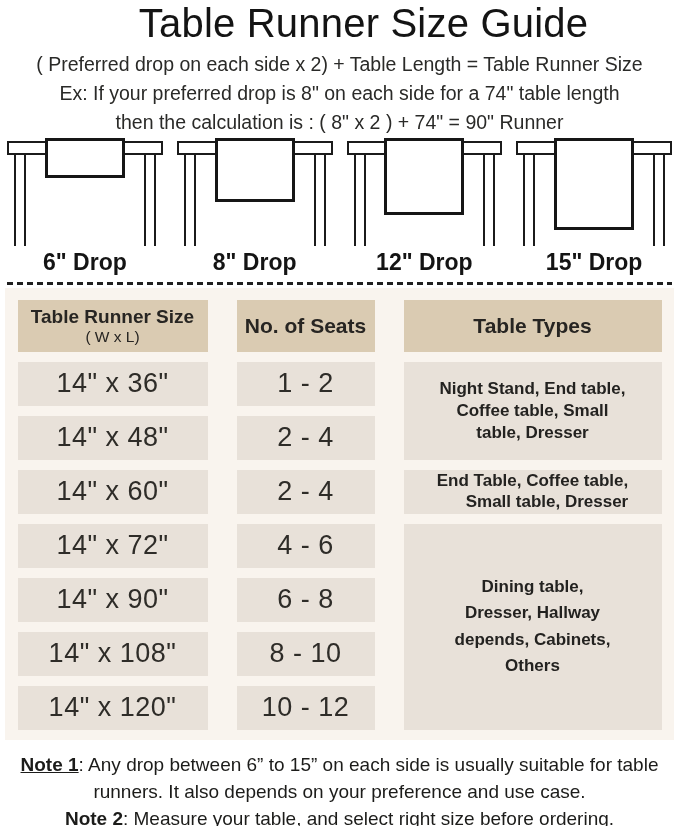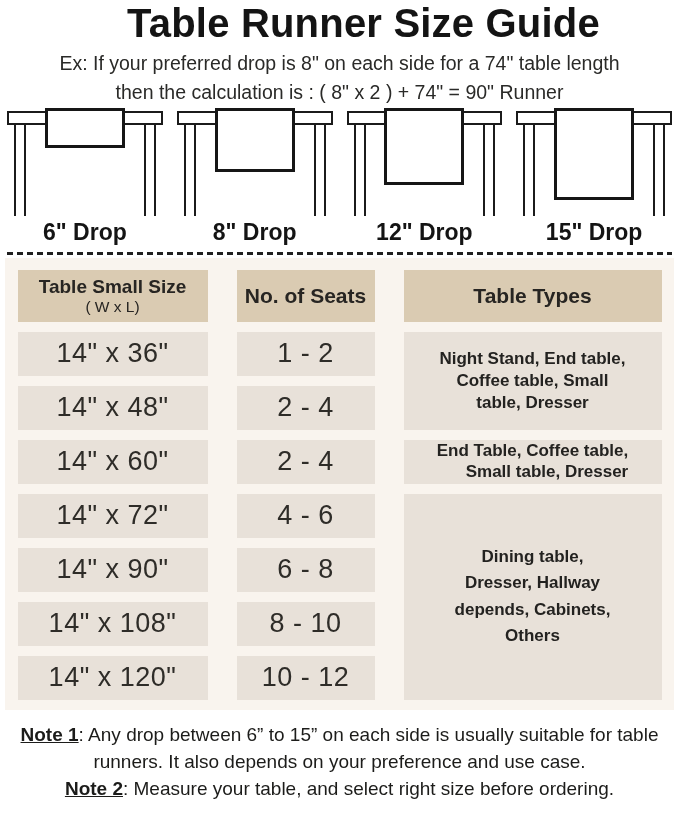--- a/index.html
+++ b/index.html
@@ -1,21 +1,21 @@
 <!DOCTYPE html>
 <html><head>
 <meta charset="utf-8">
 <style>
   * { margin: 0; padding: 0; box-sizing: border-box; }
   html, body { width: 679px; height: 826px; background: #ffffff; overflow: hidden; }
   body { font-family: "Liberation Sans", sans-serif; color: #1d1d1b; }
 
   
   .header { text-align: center; padding-top: 1px; }
-  .title { font-size: 40px; font-weight: 700; letter-spacing: 0.2px; color: #141414; line-height: 1.12; padding-left: 48px; }
+  .title { font-size: 40px; font-weight: 400; letter-spacing: 0.2px; color: #141414; line-height: 1.12; padding-left: 48px; }
   .formula { font-size: 19.5px; color: #2a2a28; margin-top: 7px; white-space: nowrap; }
   .example-line { font-size: 19.5px; color: #2a2a28; margin-top: 6px; white-space: nowrap; }
 
   
   .diagrams { display: flex; margin-top: 4px; height: 108px; }
   .diagram { position: relative; flex: 1 1 0; }
   .tabletop {
     position: absolute; left: 7px; right: 7px; top: 3px; height: 14px;
     background: #ffffff; border: 2.5px solid #1b1b1b; z-index: 1;
   }
@@ -69,20 +69,21 @@
 
   
   .notes { margin-top: 12px; padding: 0 2px; text-align: center; font-size: 19px; line-height: 1.42; color: #1c1c1a; }
   .note b { font-weight: 700; text-decoration: underline; }
 </style>
 </head>
 <body>
 
 <div class="header">
   <div class="title">Table Runner Size Guide</div>
+  <div class="formula">( Preferred drop on each side x 2) + Table Length = Table Runner Size</div>
   <div class="example-line">Ex: If your preferred drop is 8" on each side for a 74" table length</div>
   <div class="example-line">then the calculation is : ( 8" x 2 ) + 74" = 90" Runner</div>
 </div>
 
 <div class="diagrams">
   <div class="diagram">
     <div class="runner"></div>
     <div class="tabletop"></div>
     <div class="leg left"></div>
     <div class="leg right"></div>
@@ -113,21 +114,21 @@
   <div class="drop-label">12" Drop</div>
   <div class="drop-label">15" Drop</div>
 </div>
 
 <div class="dashed-divider"></div>
 
 <div class="table-block">
   <div class="size-grid">
 
     <div class="cell head-cell col1">
-      <div class="head-main">Table Small Size</div>
+      <div class="head-main">Table Runner Size</div>
       <div class="head-sub">( W x L)</div>
     </div>
     <div class="cell head-cell head-single col2">No. of Seats</div>
     <div class="cell head-cell head-single col3">Table Types</div>
 
     <div class="cell data-cell num-cell col1">14" x 36"</div>
     <div class="cell data-cell num-cell col2">1 - 2</div>
     <div class="cell data-cell types-cell tt-a">Night Stand, End table,
 Coffee table, Small
 table, Dresser</div>

